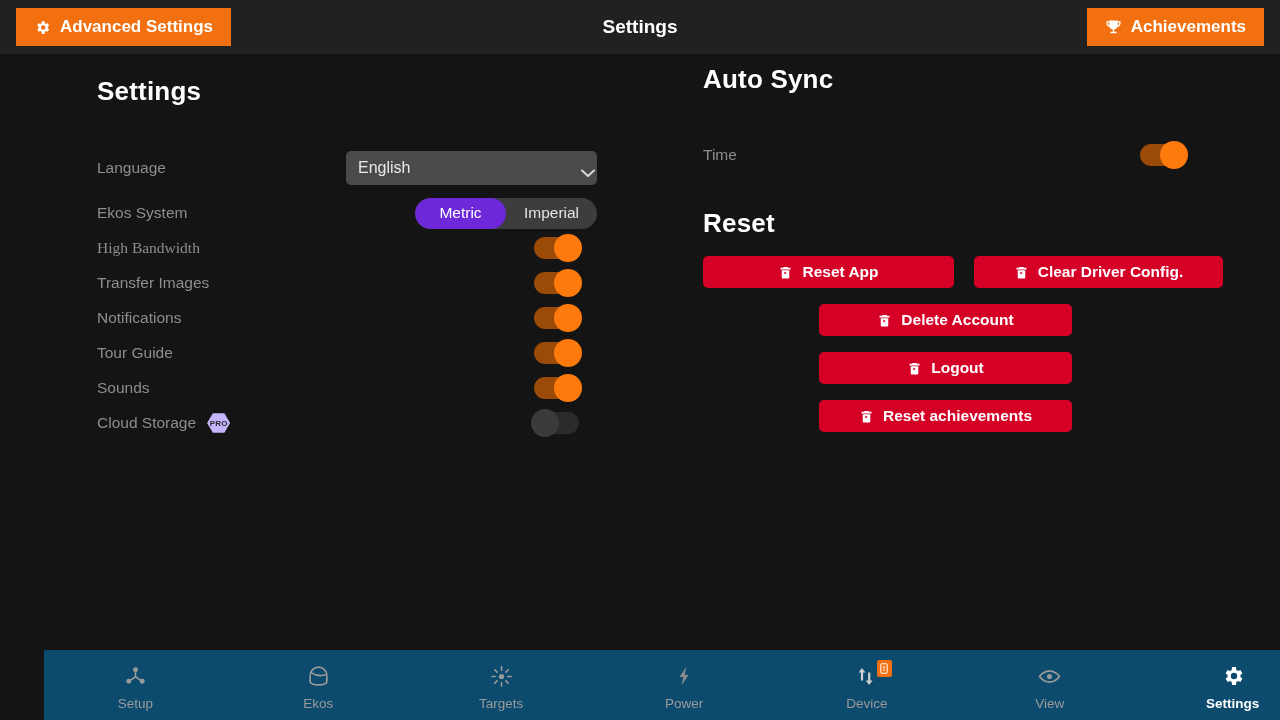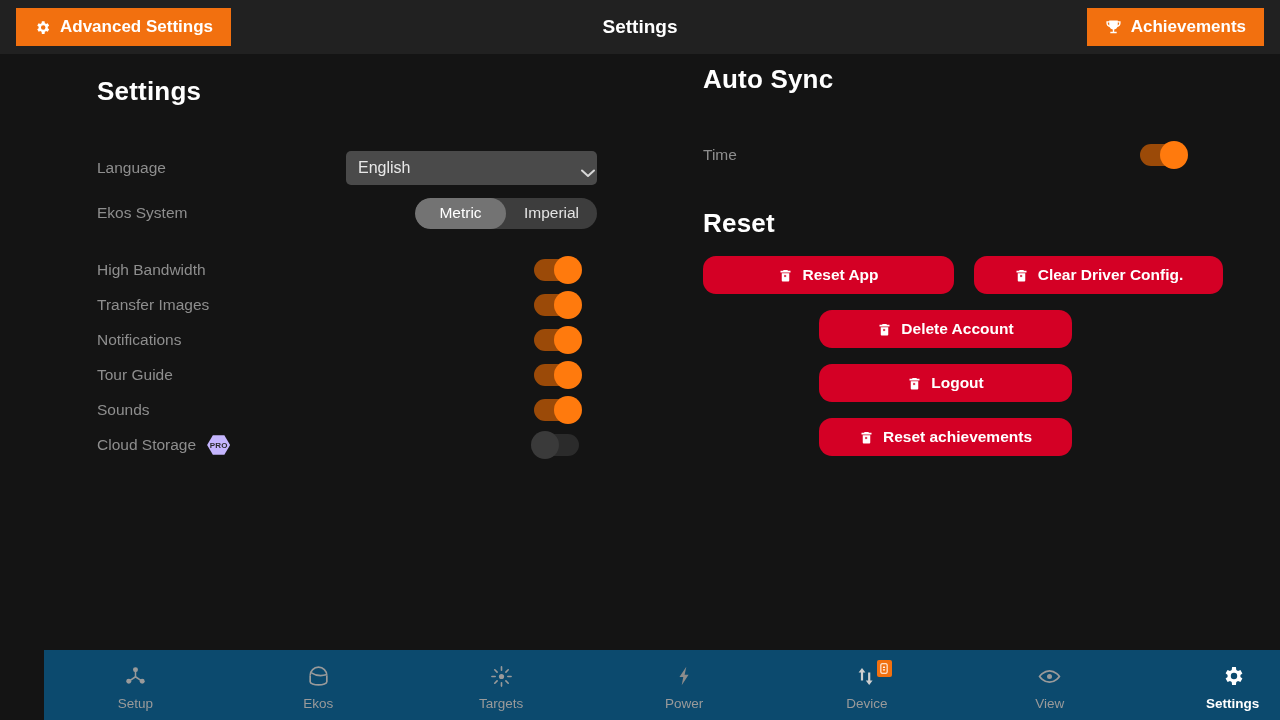--- a/index.html
+++ b/index.html
@@ -67,21 +67,21 @@
   .segmented {
     display: flex; align-items: center;
     background: #3d3d3d; border-radius: 17px;
     height: 31px; width: 182px; padding: 0; overflow: hidden;
   }
   .seg {
     flex: 1 1 0; height: 31px; border-radius: 17px;
     display: flex; align-items: center; justify-content: center;
     font-size: 15.5px; color: #e3e3e3; cursor: pointer;
   }
-  .seg.active { background: #737373; color: #ffffff; font-weight: normal; }
+  .seg.active { background: #6d28d9; color: #ffffff; font-weight: normal; }
 
   
   .toggle {
     position: relative; width: 45px; height: 22px;
     border-radius: 11px; cursor: pointer;
   }
   .toggle.on { background: #9b4a08; }
   .toggle.off { background: #2b2b2b; }
   .toggle .knob {
     position: absolute; top: -3px; width: 28px; height: 28px;
@@ -94,22 +94,22 @@
   .pro-badge {
     display: inline-flex; align-items: center; justify-content: center;
     width: 23px; height: 21px; margin-left: 11px;
     background: #c4b5fd;
     clip-path: polygon(25% 3%, 75% 3%, 100% 50%, 75% 97%, 25% 97%, 0% 50%);
     color: #2b2b2b; font-size: 8px; font-weight: bold; letter-spacing: 0.2px;
   }
 
   
   .btn-red {
-    background: #d40025; color: #ffffff; border: none; border-radius: 13px;
-    height: 38px; display: flex; align-items: center; justify-content: center;
+    background: #d40025; color: #ffffff; border: none; border-radius: 5px;
+    height: 32px; display: flex; align-items: center; justify-content: center;
     gap: 9px; font-size: 15.5px; font-weight: bold; cursor: pointer;
     white-space: nowrap;
     text-align: center;
   }
   .reset-row1 { display: flex; gap: 20px; margin-top: 17px; }
   .btn-reset-app { width: 253px; }
   .btn-clear-driver { width: 251px; }
   .btn-wide { width: 253px; margin: 16px 0 8px 116px; }
 
   
@@ -178,21 +178,21 @@
 
       <div class="row" style="margin-top:11px;">
         <div class="row-label">Ekos System</div>
         <div class="row-spacer"></div>
         <div class="segmented">
           <div class="seg active">Metric</div>
           <div class="seg">Imperial</div>
         </div>
       </div>
 
-      <div class="row" style="margin-top:23px;">
+      <div class="row" style="margin-top:1px;font-family:Liberation Serif, serif;">
         <div class="row-label">High Bandwidth</div>
         <div class="row-spacer"></div>
         <div class="toggle on" style="margin-right:18px;">
             <span class="knob"></span>
           </div>
       </div>
 
       <div class="row">
         <div class="row-label">Transfer Images</div>
         <div class="row-spacer"></div>

